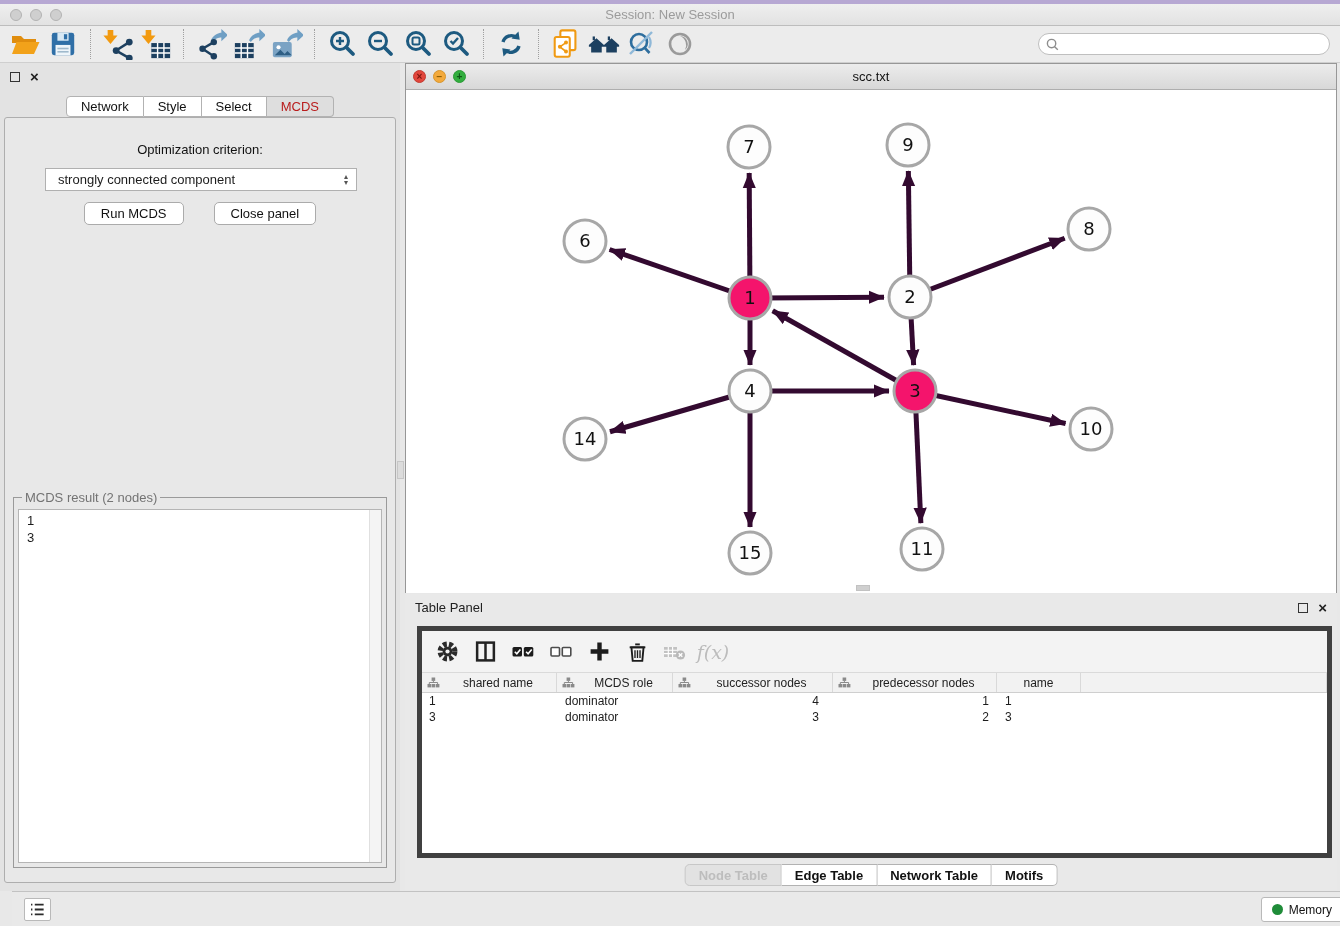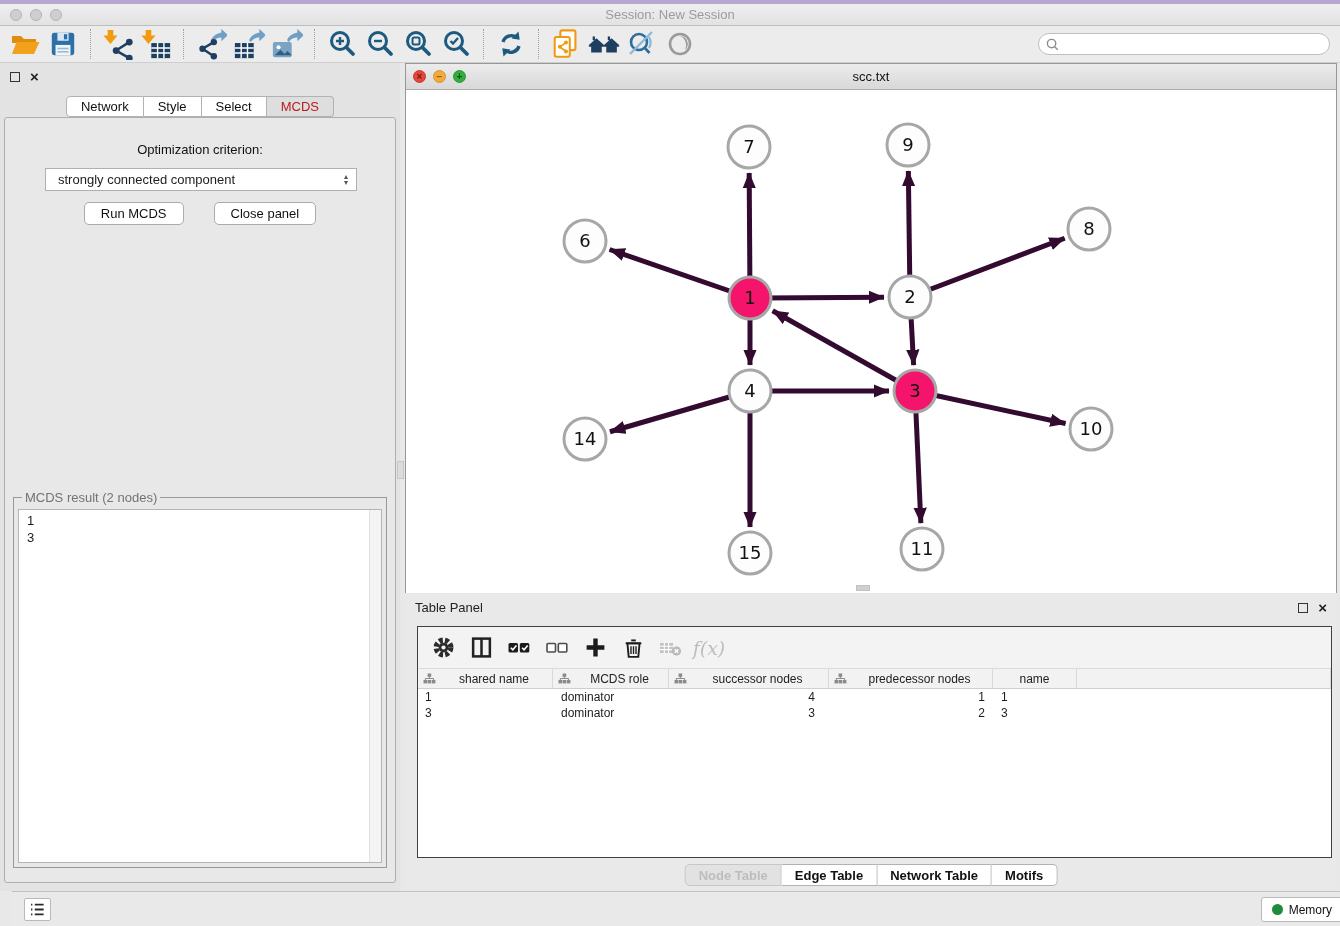--- a/index.html
+++ b/index.html
@@ -52,21 +52,21 @@
   .light.green{background:#32ae3e;border:1px solid #2b9a36;color:#0e5716}
   .net-title{position:absolute;left:0;right:0;text-align:center;font-size:13px;color:#111}
   .canvas{position:relative;width:100%;height:503px;background:#fff}
 
   
   .vdiv-handle{left:397px;top:461px;width:7px;height:18px;background:#dcdcdc;border:1px solid #c6c6c6}
   .hdiv-handle{left:856px;top:585px;width:14px;height:6px;background:#cfcfcf;border:1px solid #c2c2c2}
 
   
   .tpanel{left:405px;top:594px;width:932px;height:296px;background:#e9e9e9}
-  .tp-box{position:absolute;left:12px;top:32px;width:915px;height:232px;background:#fff;border:1px solid #404040}
+  .tp-box{position:absolute;left:12px;top:32px;width:915px;height:232px;background:#fff;border:5px solid #404040}
   .tp-toolbar{height:42px;background:#f3f3f3;border-bottom:1px solid #dadada;display:flex;align-items:center;padding-left:8px;gap:4px}
   .tico{width:34px;height:30px;display:flex;align-items:center;justify-content:center}
   .fx{font-family:"DejaVu Serif",serif;font-style:italic;font-size:19px;color:#bcbcbc}
   .tgrid{display:grid;grid-template-columns:135px 116px 160px 164px 84px 1fr}
   .thead{background:#f2f2f2;border-bottom:1px solid #cfcfcf;height:20px}
   .hcell{display:flex;align-items:center;border-right:1px solid #d9d9d9;font-size:12px;color:#222;overflow:hidden}
   .hcell svg{margin-left:5px;flex:0 0 auto}
   .hcell span{flex:1;text-align:center;white-space:nowrap}
   .trow{height:16px;background:#fff}
   .tcell{font-size:12px;line-height:16px;white-space:nowrap;overflow:hidden}

